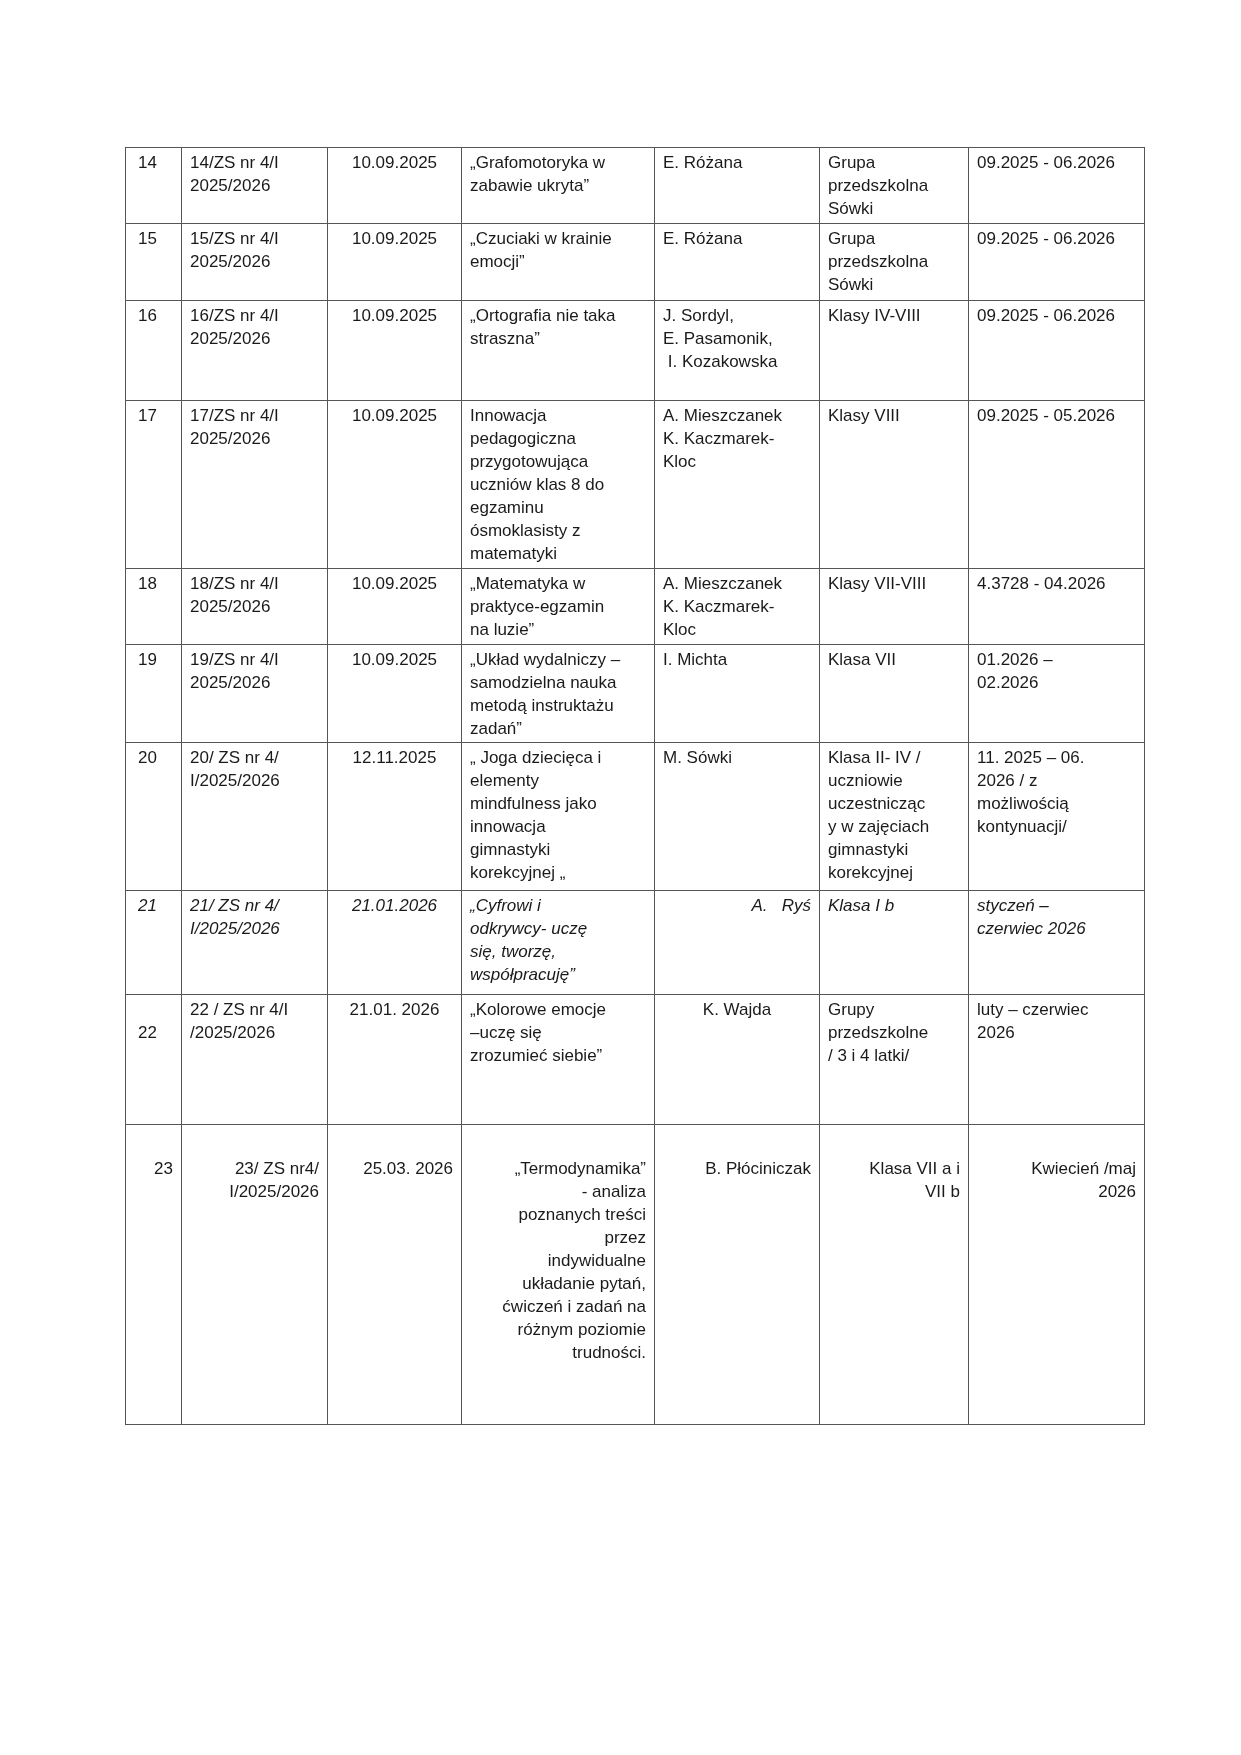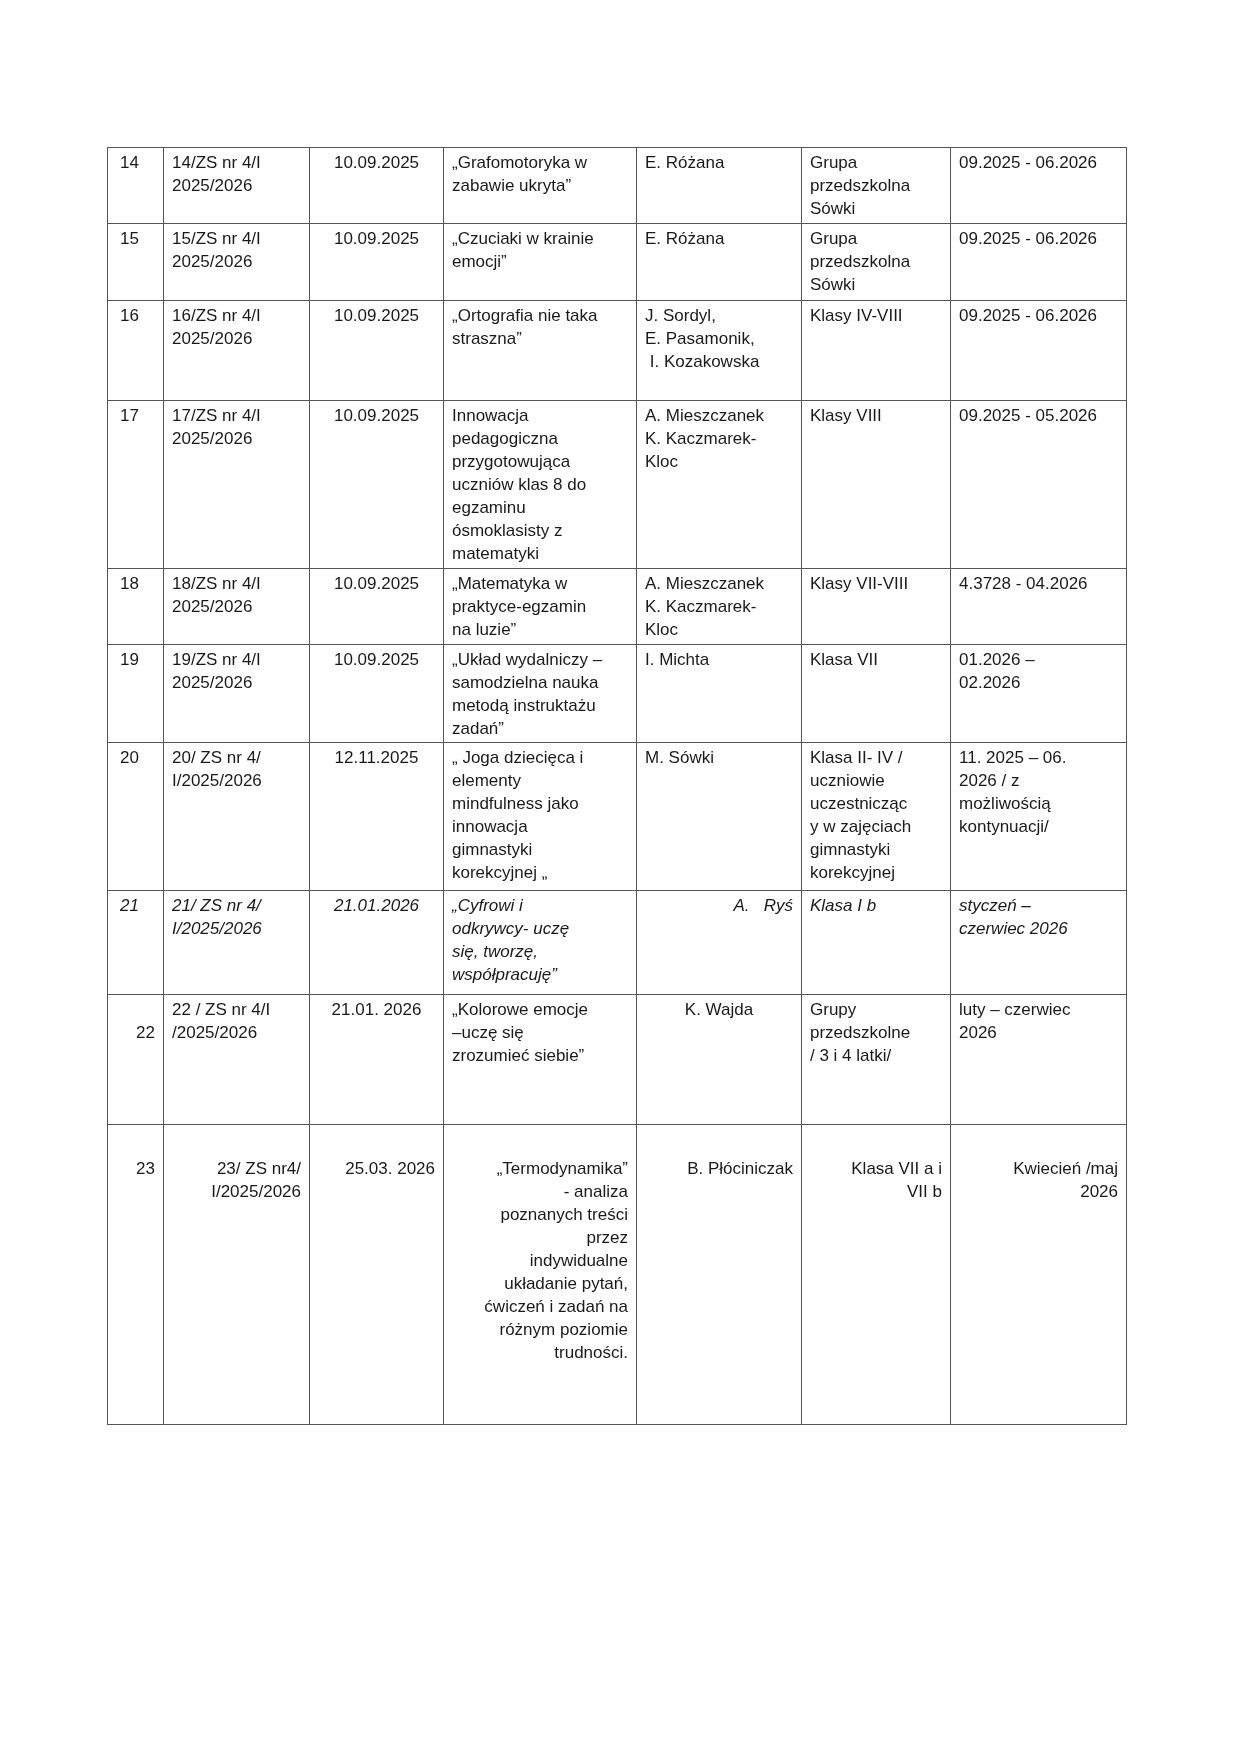--- a/index.html
+++ b/index.html
@@ -12,21 +12,21 @@
     width: 1241px;
     height: 1755px;
     margin: 0 auto;
     background: #ffffff;
     font-family: "Liberation Sans", sans-serif;
     color: #1a1a1a;
     overflow: hidden;
   }
   table.doc-table {
     position: absolute;
-    left: 107px;
+    left: 125px;
     top: 147px;
     width: 1019px;
     border-collapse: collapse;
     table-layout: fixed;
   }
   .doc-table col.c-lp     { width: 56px; }
   .doc-table col.c-nr     { width: 146px; }
   .doc-table col.c-date   { width: 134px; }
   .doc-table col.c-title  { width: 193px; }
   .doc-table col.c-author { width: 165px; }
@@ -54,21 +54,21 @@
   .doc-table tbody tr:nth-child(5)  { height: 76px;  }
   .doc-table tbody tr:nth-child(6)  { height: 96px;  }
   .doc-table tbody tr:nth-child(7)  { height: 148px; }
   .doc-table tbody tr:nth-child(8)  { height: 104px; font-style: italic; }
   .doc-table tbody tr:nth-child(9)  { height: 130px; }
   .doc-table tbody tr:nth-child(10) { height: 300px; }
 
   
   .doc-table tbody tr:nth-child(8) td.c-author { text-align: right; }
   .doc-table tbody tr:nth-child(9) td.c-author { text-align: center; margin-left: 20px; }
-  .doc-table tbody tr:nth-child(9) td.c-lp     { padding-top: 26px; text-align: right; }
+  .doc-table tbody tr:nth-child(9) td.c-lp     { padding-top: 26px; }
   .doc-table tbody tr:nth-child(10) td         { padding-top: 32px; text-align: right; }
 </style>
 </head>
 <body>
 
 <div class="page">
   <table class="doc-table">
     <colgroup>
       <col class="c-lp">
       <col class="c-nr">

